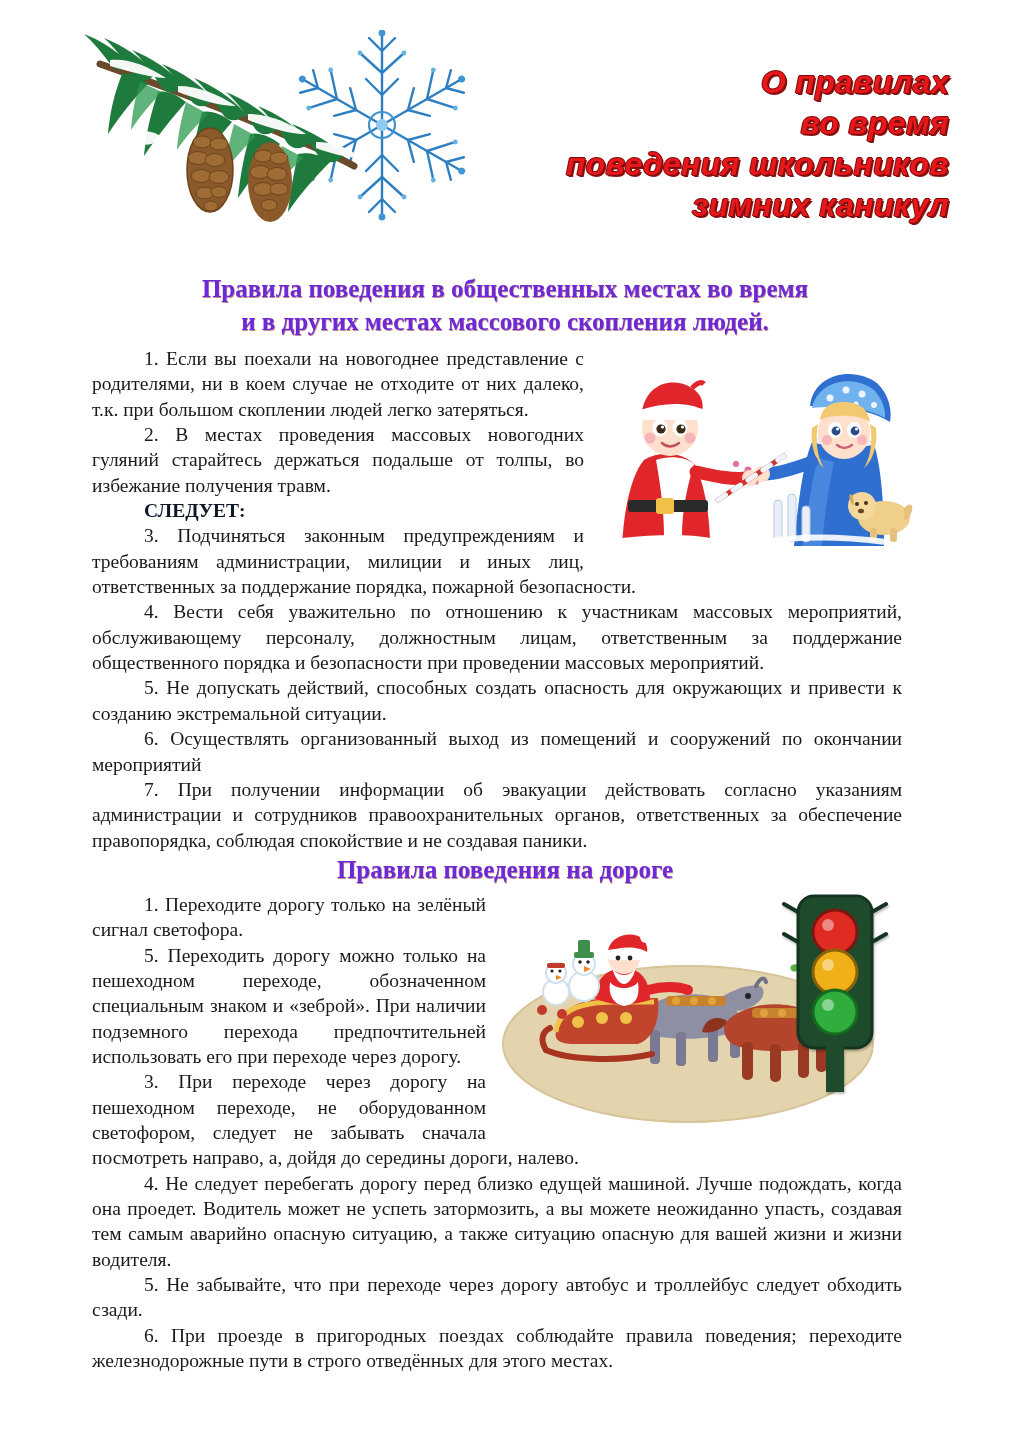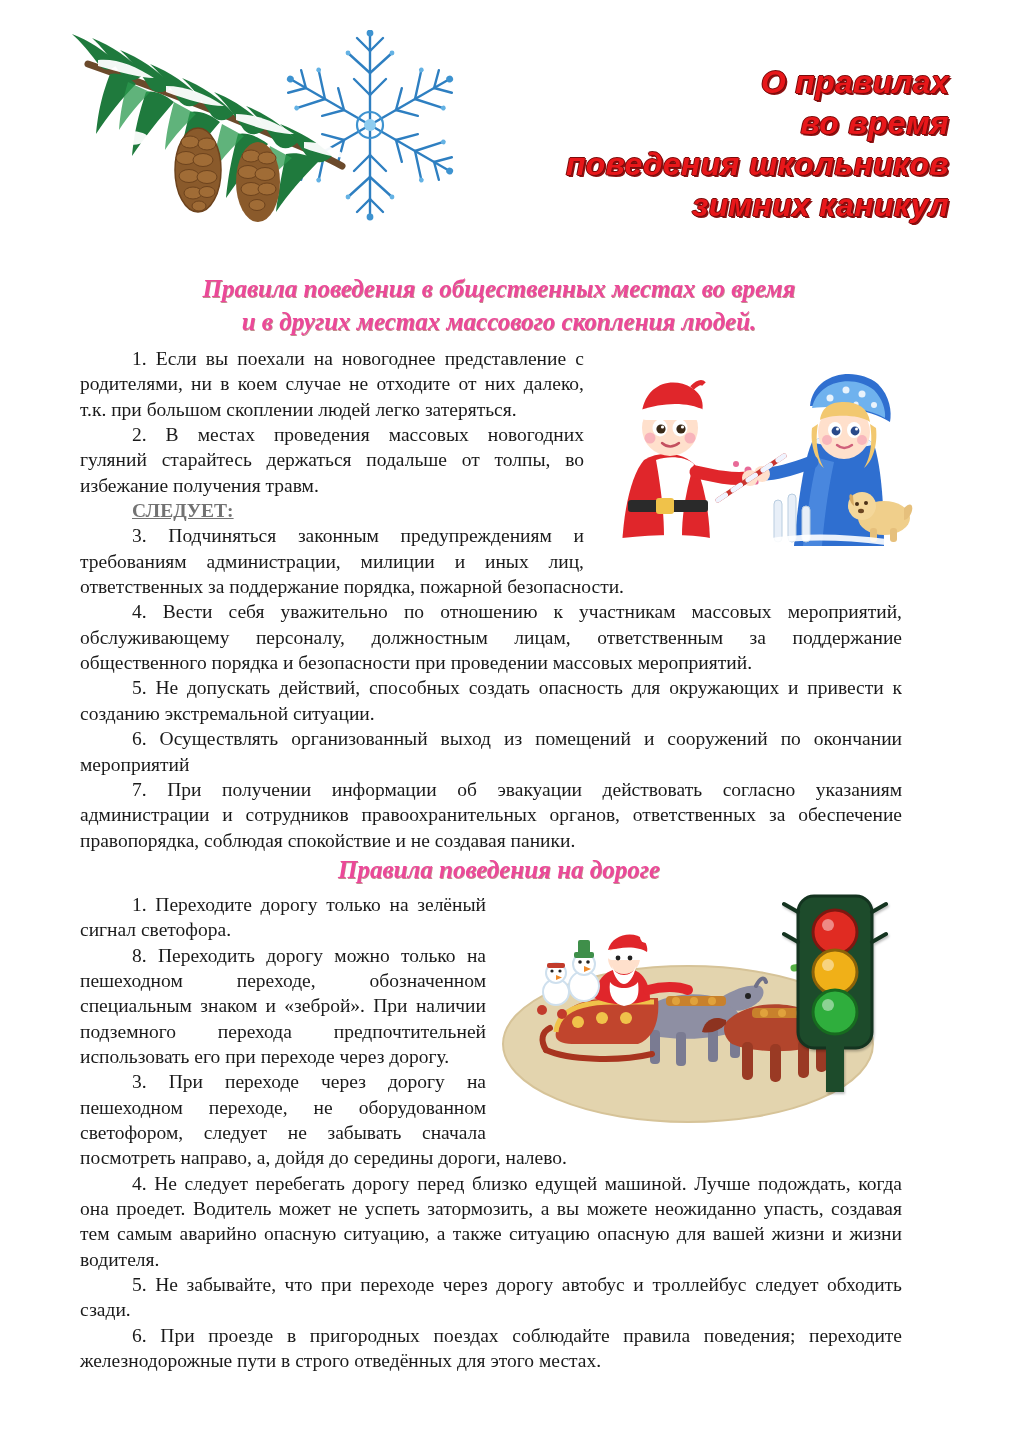--- a/index.html
+++ b/index.html
@@ -14,20 +14,21 @@
     font-family: "Liberation Serif", serif;
     color: #1a1a1a;
     overflow: hidden;
   }
 
   .page {
     position: relative;
     width: 1004px;
     height: 1448px;
     box-sizing: border-box;
+    padding-left: 12px;
   }
 
   
   .header {
     position: relative;
     height: 250px;
   }
   .branch-art {
     position: absolute;
     left: 70px;
@@ -59,45 +60,43 @@
     white-space: nowrap;
   }
 
   
   .content {
     position: relative;
     padding: 0 86px 0 80px;
   }
   .section-title {
     text-align: center;
-    color: #ec4899;
+    color: #6d28d9;
     font-weight: bold;
     font-size: 25px;
     line-height: 1.32;
     margin: 22px 0 8px 0;
     text-shadow: 0.6px 0.6px 0 rgba(120,0,0,0.45);
-    font-style: italic;
   }
   .section-title.road {
     margin-top: 0;
     margin-bottom: 6px;
   }
   p.para {
     margin: 0 16px 0 0;
     font-size: 19.5px;
     line-height: 1.30;
     text-align: justify;
     text-indent: 52px;
   }
   p.para.noindent { text-indent: 0; }
   .label-sleduet {
     display: inline-block;
-    color: #737373;
+    color: #0f172a;
     font-weight: bold;
-    text-decoration: underline;
     font-size: 19.5px;
     margin-left: 52px;
   }
 
   .wrap-right-1 {
     float: right;
     width: 320px;
     height: 200px;
     shape-outside: margin-box;
     margin: 4px 0 2px 14px;
@@ -474,21 +473,21 @@
           <circle cx="337" cy="118" r="22" fill="#2fae3d" stroke="#176b1f" stroke-width="3"></circle>
           <circle cx="330" cy="31" r="6" fill="#ffffff" opacity="0.45"></circle>
           <circle cx="330" cy="71" r="6" fill="#ffffff" opacity="0.45"></circle>
           <circle cx="330" cy="111" r="6" fill="#ffffff" opacity="0.45"></circle>
           <rect x="328" y="152" width="18" height="46" fill="#1d4b2b"></rect>
         </g>
       </svg>
     </div>
 
     <p class="para">1. Переходите дорогу только на зелёный сигнал светофора.</p>
-    <p class="para">8. Переходить дорогу можно только на пешеходном переходе, обозначенном специальным знаком и «зеброй». При наличии подземного перехода предпочтительней использовать его при переходе через дорогу.</p>
+    <p class="para">5. Переходить дорогу можно только на пешеходном переходе, обозначенном специальным знаком и «зеброй». При наличии подземного перехода предпочтительней использовать его при переходе через дорогу.</p>
     <p class="para">3. При переходе через дорогу на пешеходном переходе, не оборудованном светофором, следует не забывать сначала посмотреть направо, а, дойдя до середины дороги, налево.</p>
     <div class="clear"></div>
     <p class="para">4. Не следует перебегать дорогу перед близко едущей машиной. Лучше подождать, когда она проедет. Водитель может не успеть затормозить, а вы можете неожиданно упасть, создавая тем самым аварийно опасную ситуацию, а также ситуацию опасную для вашей жизни и жизни водителя.</p>
     <p class="para">5. Не забывайте, что при переходе через дорогу автобус и троллейбус следует обходить сзади.</p>
     <p class="para">6. При проезде в пригородных поездах соблюдайте правила поведения; переходите железнодорожные пути в строго отведённых для этого местах.</p>
 
   </div>
 </div>
 
 </body></html>

